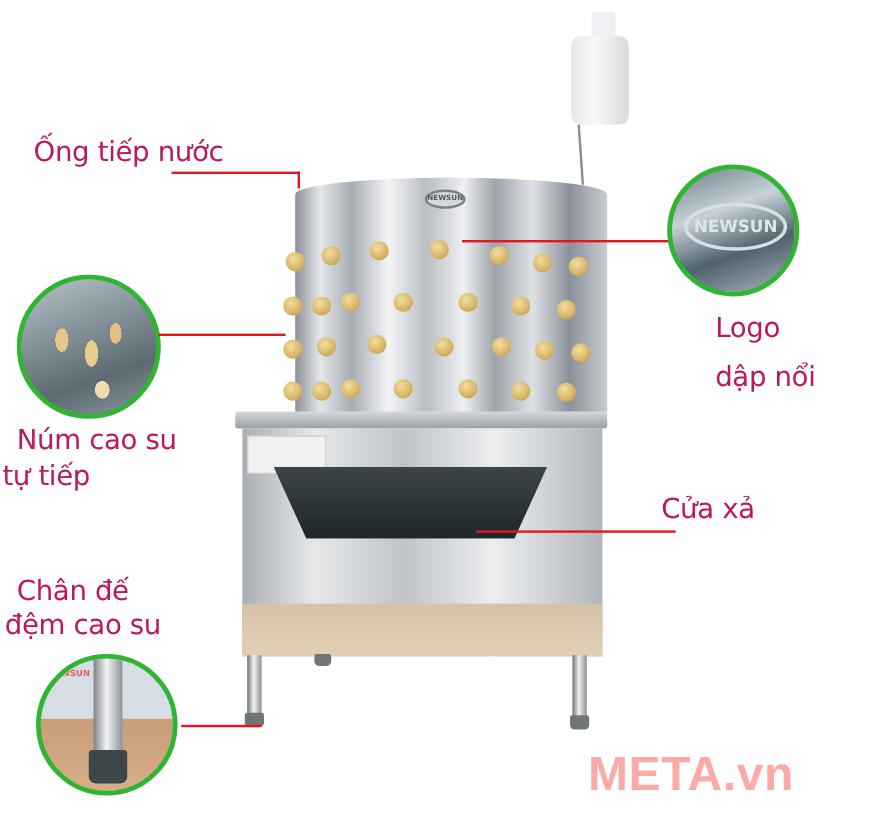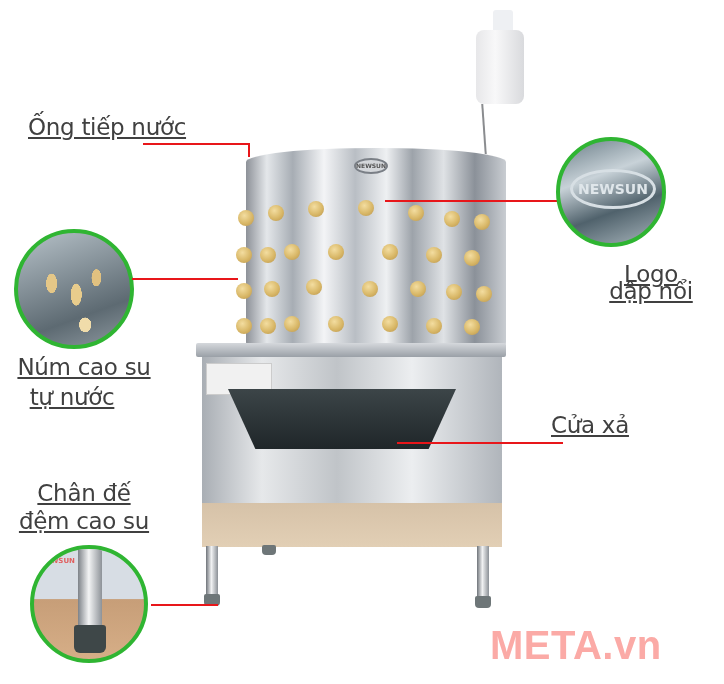--- a/index.html
+++ b/index.html
@@ -4,25 +4,23 @@
   <style>
     * { box-sizing: border-box; margin: 0; padding: 0; }
     html, body { width: 724px; height: 684px; background: #ffffff; overflow: hidden; }
     body { position: relative; font-family: "DejaVu Sans", sans-serif; color: #111; }
 
     .label {
       position: absolute;
       font-family: "DejaVu Sans", sans-serif;
       font-size: 23px;
       line-height: 30px;
-      color: #404040;
-      text-align: center;
+      color: #be185d;
       white-space: nowrap;
       letter-spacing: -0.3px;
-      text-decoration: underline;
     }
 
     .line { position: absolute; background: #e8161a; }
 
     .circle {
       position: absolute;
       border-radius: 50%;
       border: 4px solid #2fb532;
       overflow: hidden;
     }
@@ -175,28 +173,28 @@
 <div class="foot" style="left:475px;top:596px"></div>
 <div class="foot" style="left:262px;top:545px;width:14px;height:10px"></div>
 
 <div class="label" style="left:28px;top:112px">Ống tiếp nước</div>
 <div class="line" style="left:143px;top:143px;width:107px;height:2px"></div>
 <div class="line" style="left:248px;top:143px;width:2px;height:14px"></div>
 
 <div class="circle inset-nubs" style="left:14px;top:229px;width:120px;height:120px"></div>
 <div class="line" style="left:132px;top:278px;width:106px;height:2px"></div>
 <div class="label" style="left:14px;top:352px;width:140px">Núm cao su</div>
-<div class="label" style="left:2px;top:382px;width:140px">tự nước</div>
+<div class="label" style="left:2px;top:382px;width:140px">tự tiếp</div>
 
 <div class="line" style="left:385px;top:200px;width:173px;height:2px"></div>
 <div class="circle inset-logo" style="left:556px;top:137px;width:110px;height:110px">
   <div class="oval">NEWSUN</div>
 </div>
 <div class="label" style="left:596px;top:259px;width:110px">Logo</div>
-<div class="label" style="left:596px;top:276px;width:110px">dập nổi</div>
+<div class="label" style="left:596px;top:300px;width:110px">dập nổi</div>
 
 <div class="line" style="left:397px;top:442px;width:166px;height:2px"></div>
 <div class="label" style="left:551px;top:410px">Cửa xả</div>
 
 <div class="label" style="left:14px;top:478px;width:140px">Chân đế</div>
 <div class="label" style="left:4px;top:506px;width:160px">đệm cao su</div>
 <div class="circle inset-foot" style="left:30px;top:545px;width:118px;height:118px">
   <div class="brand">NEWSUN</div>
   <div class="pole"></div>
   <div class="rubber"></div>

